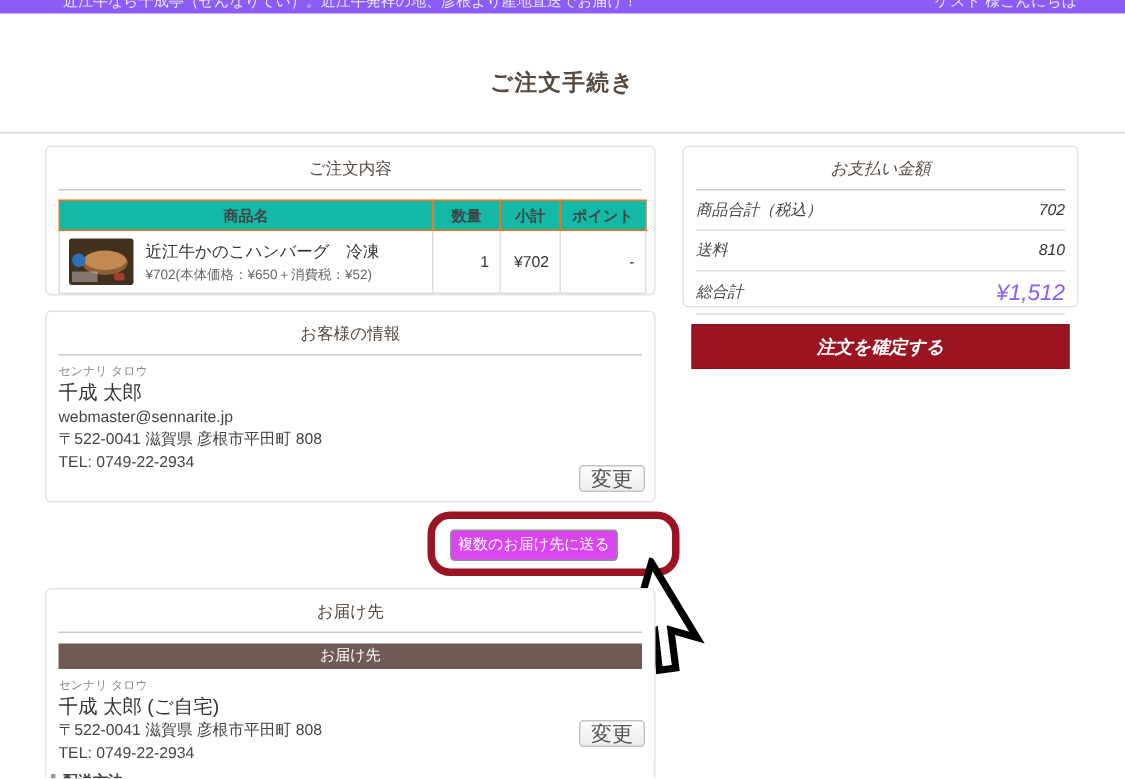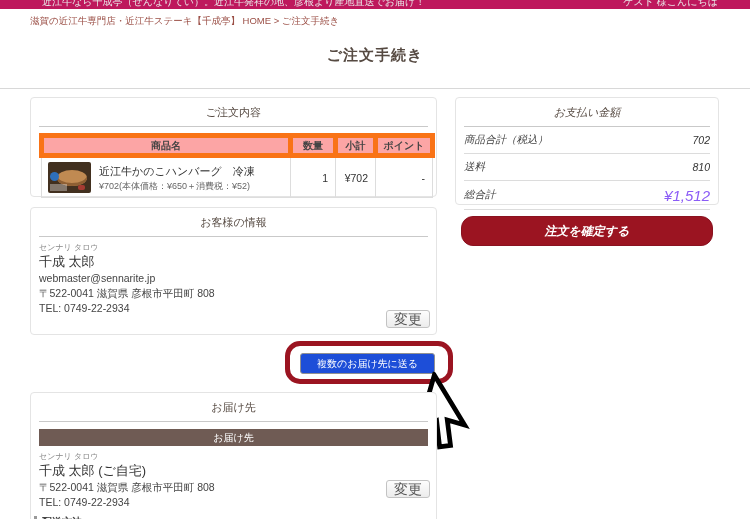--- a/index.html
+++ b/index.html
@@ -1,41 +1,41 @@
 <!DOCTYPE html>
 <html><head>
 <meta charset="utf-8">
 <style>
   * { margin:0; padding:0; box-sizing:border-box; }
   html,body { width:750px; height:519px; overflow:hidden; background:#fff;
               font-family:"Liberation Sans","DejaVu Sans",sans-serif; }
   .stage { position:relative; width:750px; height:519px; overflow:hidden; background:#fff; }
 
   
-  .topbar { position:absolute; left:0; top:0; width:750px; height:9px; background:#be185d; overflow:hidden; }
+  .topbar { position:absolute; left:0; top:0; width:750px; height:9px; background:#8b5cf6; overflow:hidden; }
   .topbar .tagline { position:absolute; left:42px; top:-5px; font-size:10px; line-height:14px; color:#e9e9e9; white-space:nowrap; }
   .topbar .greeting { position:absolute; right:32px; top:-5px; font-size:10px; line-height:14px; color:#e9e9e9; white-space:nowrap; }
 
   
   .breadcrumb { position:absolute; left:30px; top:15px; font-size:9.5px; color:#9b4f46; white-space:nowrap; }
   .breadcrumb span { color:#9b4f46; }
 
   .page-divider { position:absolute; left:0; top:88px; width:750px; border-top:1px solid #d8d8d8; }
 
   .page-title { position:absolute; left:0; top:46px; width:750px; text-align:center;
                 font-size:15px; color:#564a42; letter-spacing:1px; }
 
   .panel { position:absolute; background:#fff; border:1px solid #e4e4e4; border-radius:4px; }
   .panel-title { padding-top:7px; text-align:center; font-size:11px; color:#564a42; }
   .panel-rule { margin:6px 8px 0 8px; border-bottom:1px solid #c9c9c9; }
 
   
   #panel-order { left:30px; top:97px; width:407px; height:100px; }
   .order-table { margin:6px 8px 0 8px; width:391px; border-collapse:collapse; table-layout:fixed; }
-  .order-table th { background:#fca5a5; border:5px solid #f97316; font-size:10px; font-weight:bold; color:#444; height:20px; text-align:center; }
+  .order-table th { background:#14b8a6; border:1px solid #f97316; font-size:10px; font-weight:bold; color:#444; height:20px; text-align:center; }
   .order-table td { border:1px solid #ddd; font-size:10.5px; color:#333; height:42px; vertical-align:middle; }
   td.num { text-align:right; padding-right:7px; }
   .prod-cell { display:flex; align-items:center; gap:8px; padding:4px 6px; }
   .thumb { width:43px; height:31px; background:#42301f; border-radius:2px; position:relative; overflow:hidden; flex:0 0 auto; }
   .thumb .patty { position:absolute; left:9px; top:8px; width:30px; height:16px; background:#c08a52; border-radius:50%; box-shadow:inset 0 -3px 0 #8e5f33; }
   .thumb .badge { position:absolute; left:2px; top:10px; width:9px; height:9px; border-radius:50%; background:#2e6fba; }
   .thumb .label { position:absolute; left:2px; bottom:2px; width:17px; height:7px; background:rgba(255,255,255,.35); }
   .thumb .garnish { position:absolute; right:6px; bottom:3px; width:7px; height:5px; background:#a53b32; border-radius:2px; }
   .prod-name { font-size:11px; color:#333; line-height:14px; }
   .prod-price { font-size:9px; color:#666; line-height:12px; margin-top:2px; }
@@ -58,43 +58,42 @@
                 font-size:10px; font-weight:bold; color:#444; line-height:11px; }
 
   
   #panel-payment { left:455px; top:97px; width:264px; height:108px;font-style:italic; }
   .pay-row { margin:0 8px; height:27px; display:flex; justify-content:space-between; align-items:center;
              border-bottom:1px solid #dcdcdc; font-size:10.5px; color:#444; }
   .pay-row .val { color:#333; }
   .pay-row.total { height:29px; }
   .pay-row.total .val { font-size:15px; color:#8b5cf6; }
   .btn-confirm { display:block; margin:6px 5px 0 5px; width:252px; height:30px; background:#9b1421;
-                 border:1px solid #8a1220; border-radius:12px; color:#fff; font-size:12px; font-weight:bold;
+                 border:1px solid #8a1220; border-radius:0; color:#fff; font-size:12px; font-weight:bold;
                  text-align:center; line-height:28px; cursor:pointer; }
 
   
-  .btn-multi { position:absolute; left:300px; top:353px; width:135px; height:21px; background:#1d4ed8;
+  .btn-multi { position:absolute; left:300px; top:353px; width:112px; height:21px; background:#d946ef;
                border:1px solid #919191; border-radius:3px; color:#fff; font-size:10px; text-align:center;
                line-height:19px; cursor:pointer; }
   .annotation { position:absolute; left:285px; top:341px; width:168px; height:43px;
                 border:5px solid #9b1421; border-radius:15px; pointer-events:none; }
   .cursor { position:absolute; left:431px; top:372px; width:54px; height:80px;
             transform:rotate(16deg); transform-origin:3px 3px; pointer-events:none; }
 </style>
 </head>
 <body>
 
 <div class="stage">
 
   <div class="topbar">
     <span class="tagline">近江牛なら千成亭（せんなりてい）。近江牛発祥の地、彦根より産地直送でお届け！</span>
     <span class="greeting">ゲスト 様こんにちは</span>
   </div>
 
-  <div class="breadcrumb"><span>滋賀の近江牛専門店・近江牛ステーキ【千成亭】</span>&nbsp;<span>HOME</span><span> &gt; </span><span>ご注文手続き</span></div>
 
   <div class="page-divider"></div>
 
   <h1 class="page-title">ご注文手続き</h1>
 
   <div class="panel" id="panel-order">
     <div class="panel-title">ご注文内容</div>
     <div class="panel-rule"></div>
     <table class="order-table">
       <colgroup>

